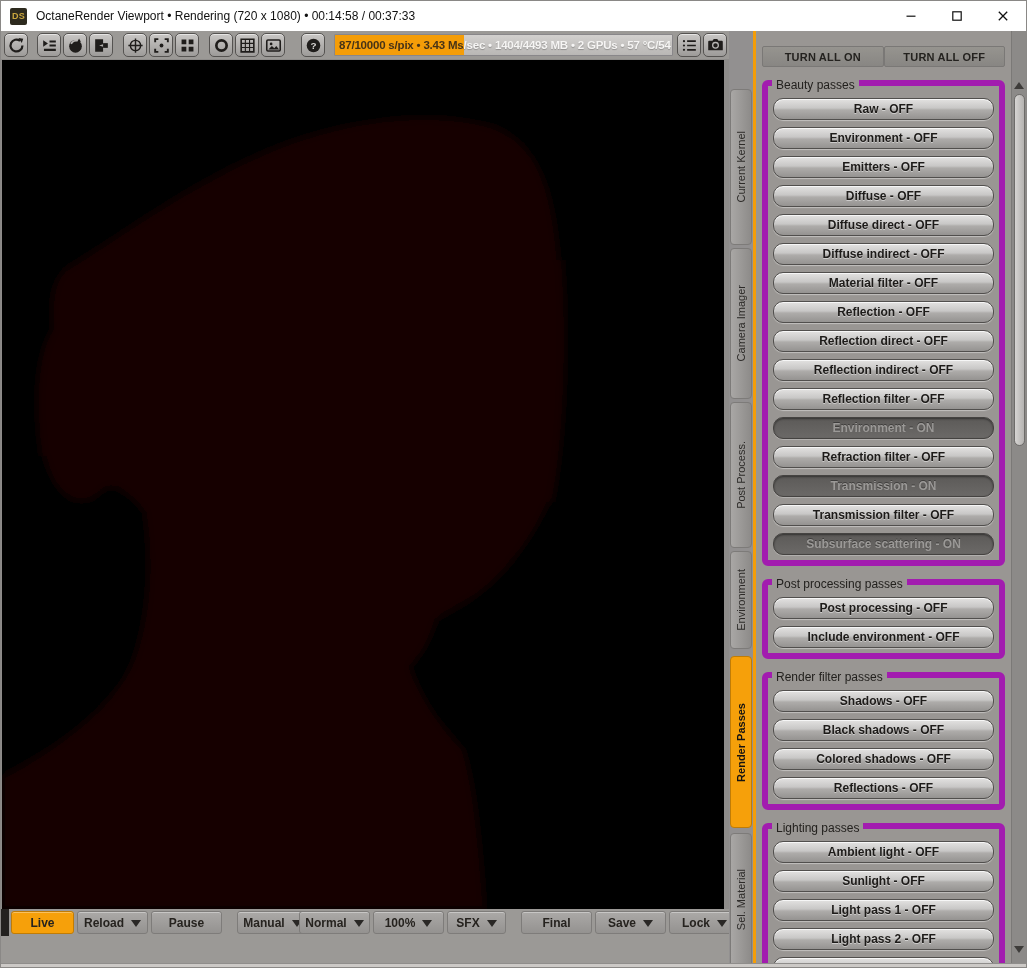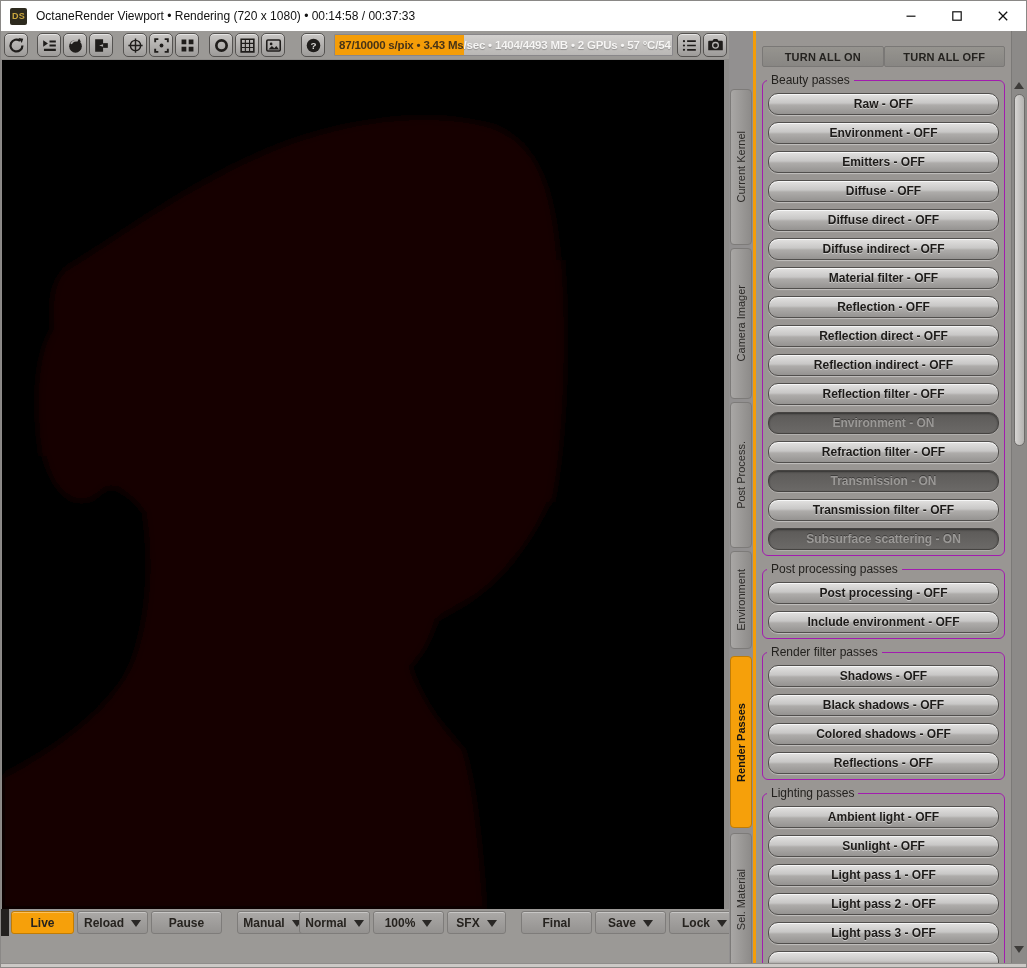--- a/index.html
+++ b/index.html
@@ -61,21 +61,21 @@
   .vtab span { writing-mode:vertical-rl; transform:rotate(180deg); font-size:11px; color:#2d2b29; white-space:nowrap; }
   .vtab.active { background:#f6a00a; border-color:#c07c06; }
   .vtab.active span { color:#161412; font-weight:bold; }
   .orange-divider { width:3px; background:#f49d08; }
 
   
   .panel { width:255px; background:#999693; padding:0 6px; overflow:hidden; }
   .turn-row { margin-top:15px; display:flex; gap:0;align-items:flex-end; }
   .turn-btn { flex:1; height:21px; background:linear-gradient(#96948f,#888683); border:1px solid #7a7876; border-radius:2px;
     font-size:11px; font-weight:bold; color:#24221f; letter-spacing:.2px; display:flex; align-items:center; justify-content:center; }
-  .section { position:relative; margin-top:13px; border:1px solid #a21caf; border-radius:6px; padding:12px 5px 5px 5px; }
+  .section { position:relative; margin-top:13px; border:6px solid #a21caf; border-radius:6px; padding:12px 5px 5px 5px; }
   .section-title { position:absolute; top:-8px; left:4px; background:#999693; padding:0 4px; font-size:12px; color:#23211e; }
   .pass-btn { width:100%; height:22px; margin-bottom:7px; border:1px solid #514f4d; border-radius:10px;
     background:linear-gradient(#e3e2e1 0%,#c8c7c6 45%,#aeacaa 55%,#959391 100%);
     box-shadow:0 1px 1px rgba(255,255,255,.4), inset 0 1px 0 rgba(255,255,255,.7);
     font-size:12px; font-weight:bold; color:#1d1b19; text-shadow:0 1px 0 rgba(255,255,255,.45);
     display:flex; align-items:center; justify-content:center; }
   .pass-btn:last-child { margin-bottom:0; }
   .pass-btn.on { background:linear-gradient(#5c5a58,#6b6967); color:#9b9997; text-shadow:0 -1px 0 rgba(0,0,0,.35);
     box-shadow:inset 0 1px 2px rgba(0,0,0,.45), 0 1px 0 rgba(255,255,255,.25); border-color:#454341; }
 

